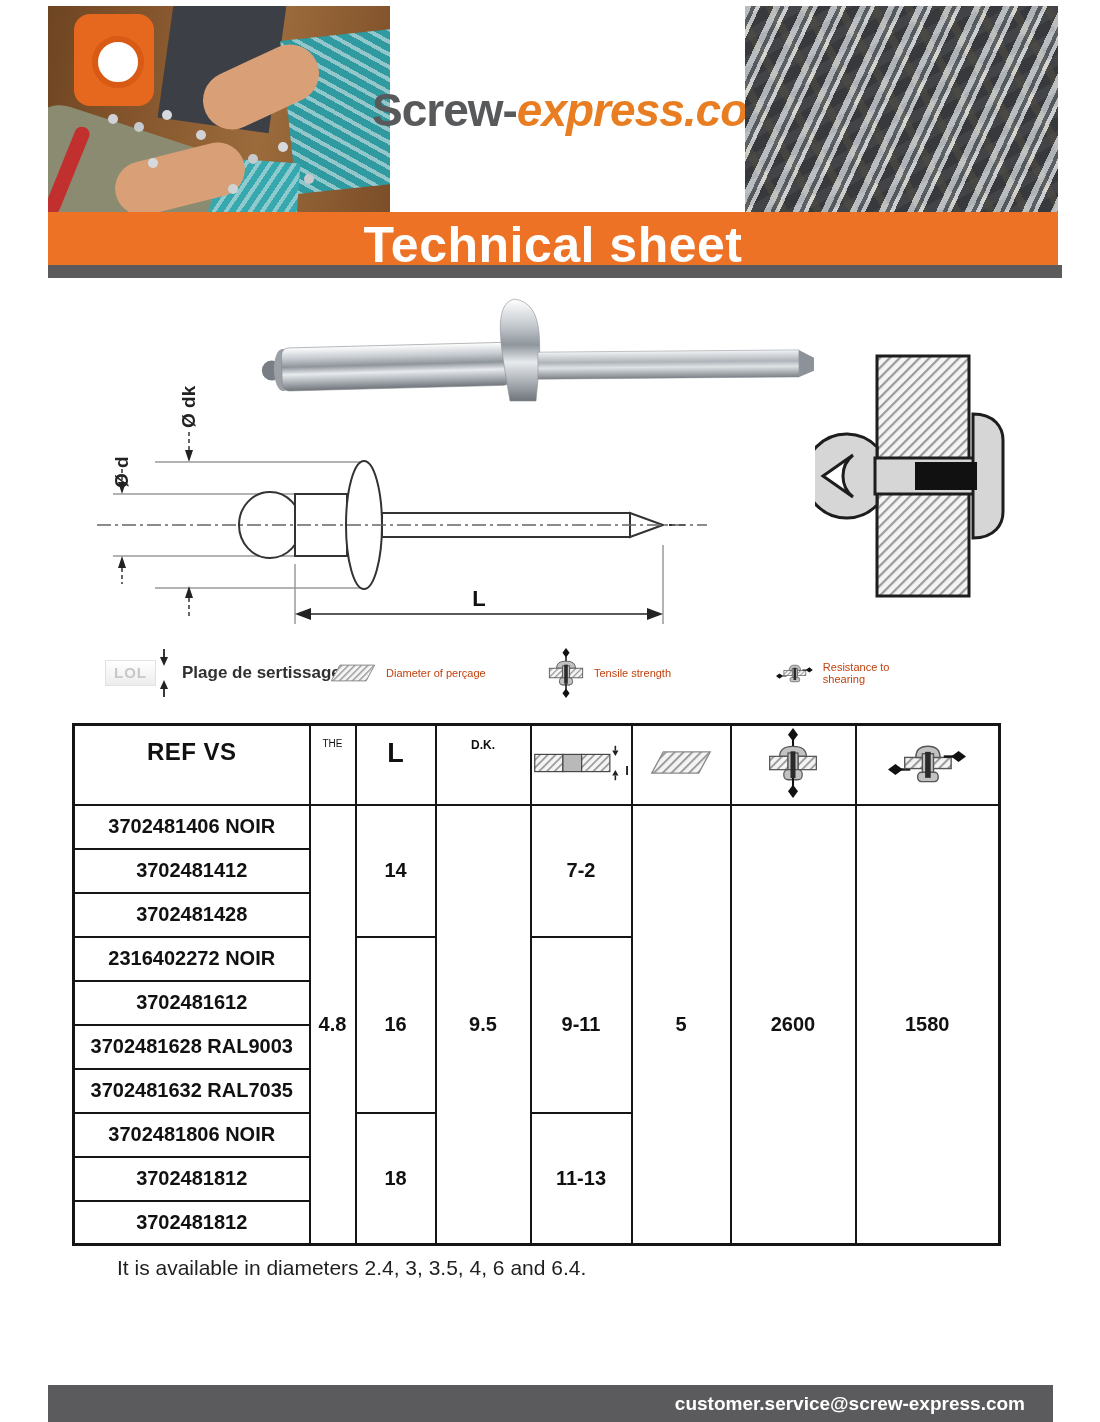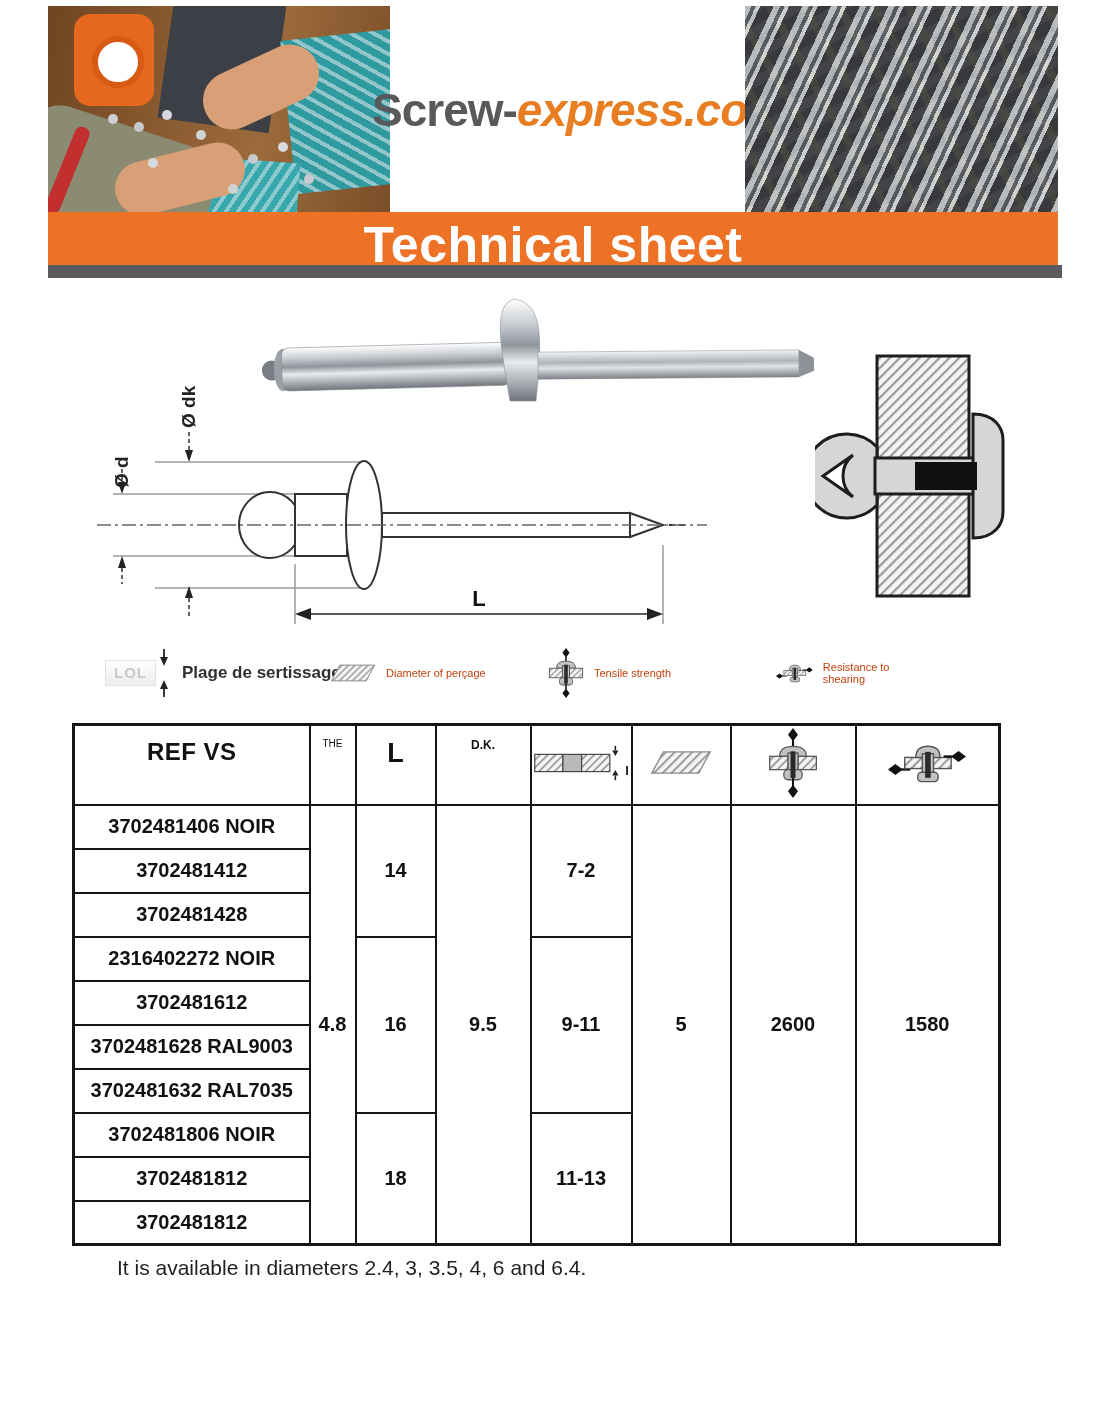--- a/index.html
+++ b/index.html
@@ -357,14 +357,17 @@
           <td class="ref">3702481812</td>
         </tr>
       <tr>
           <td class="ref">3702481812</td>
         </tr>
     </tbody>
   </table>
 
   <div class="note">It is available in diameters 2.4, 3, 3.5, 4, 6 and 6.4.</div>
 
+  <div class="footer">
+    <span>customer.service@screw-express.com</span>
+  </div>
 
 </div>
 
 </body></html>

